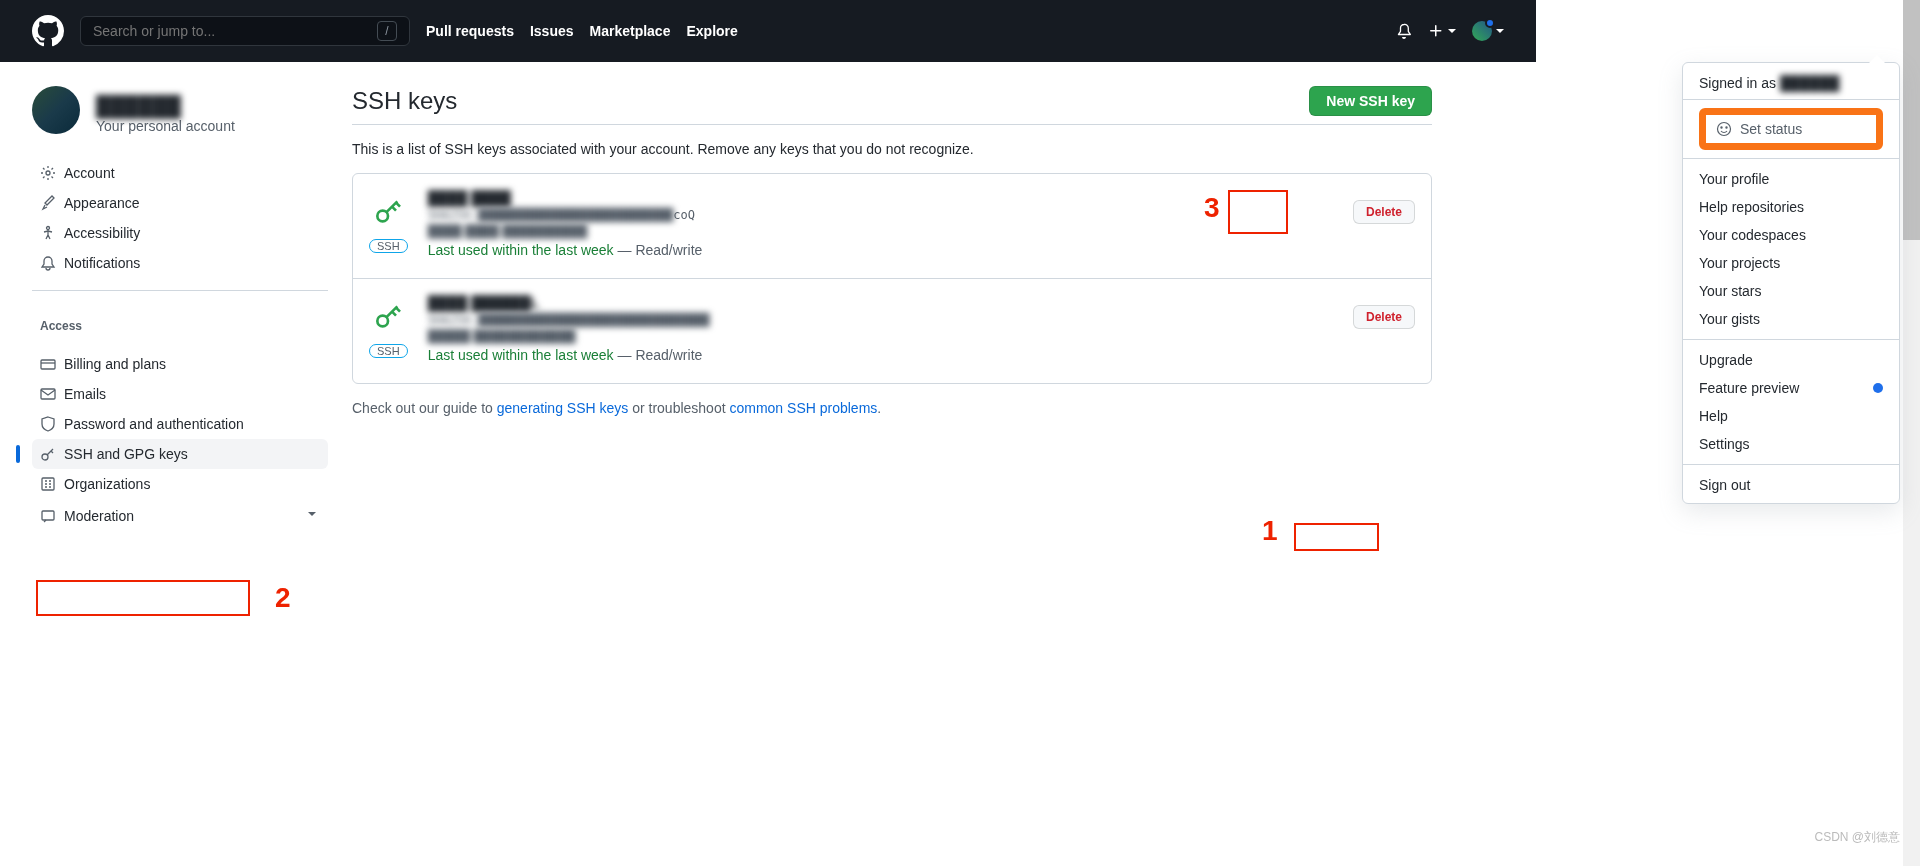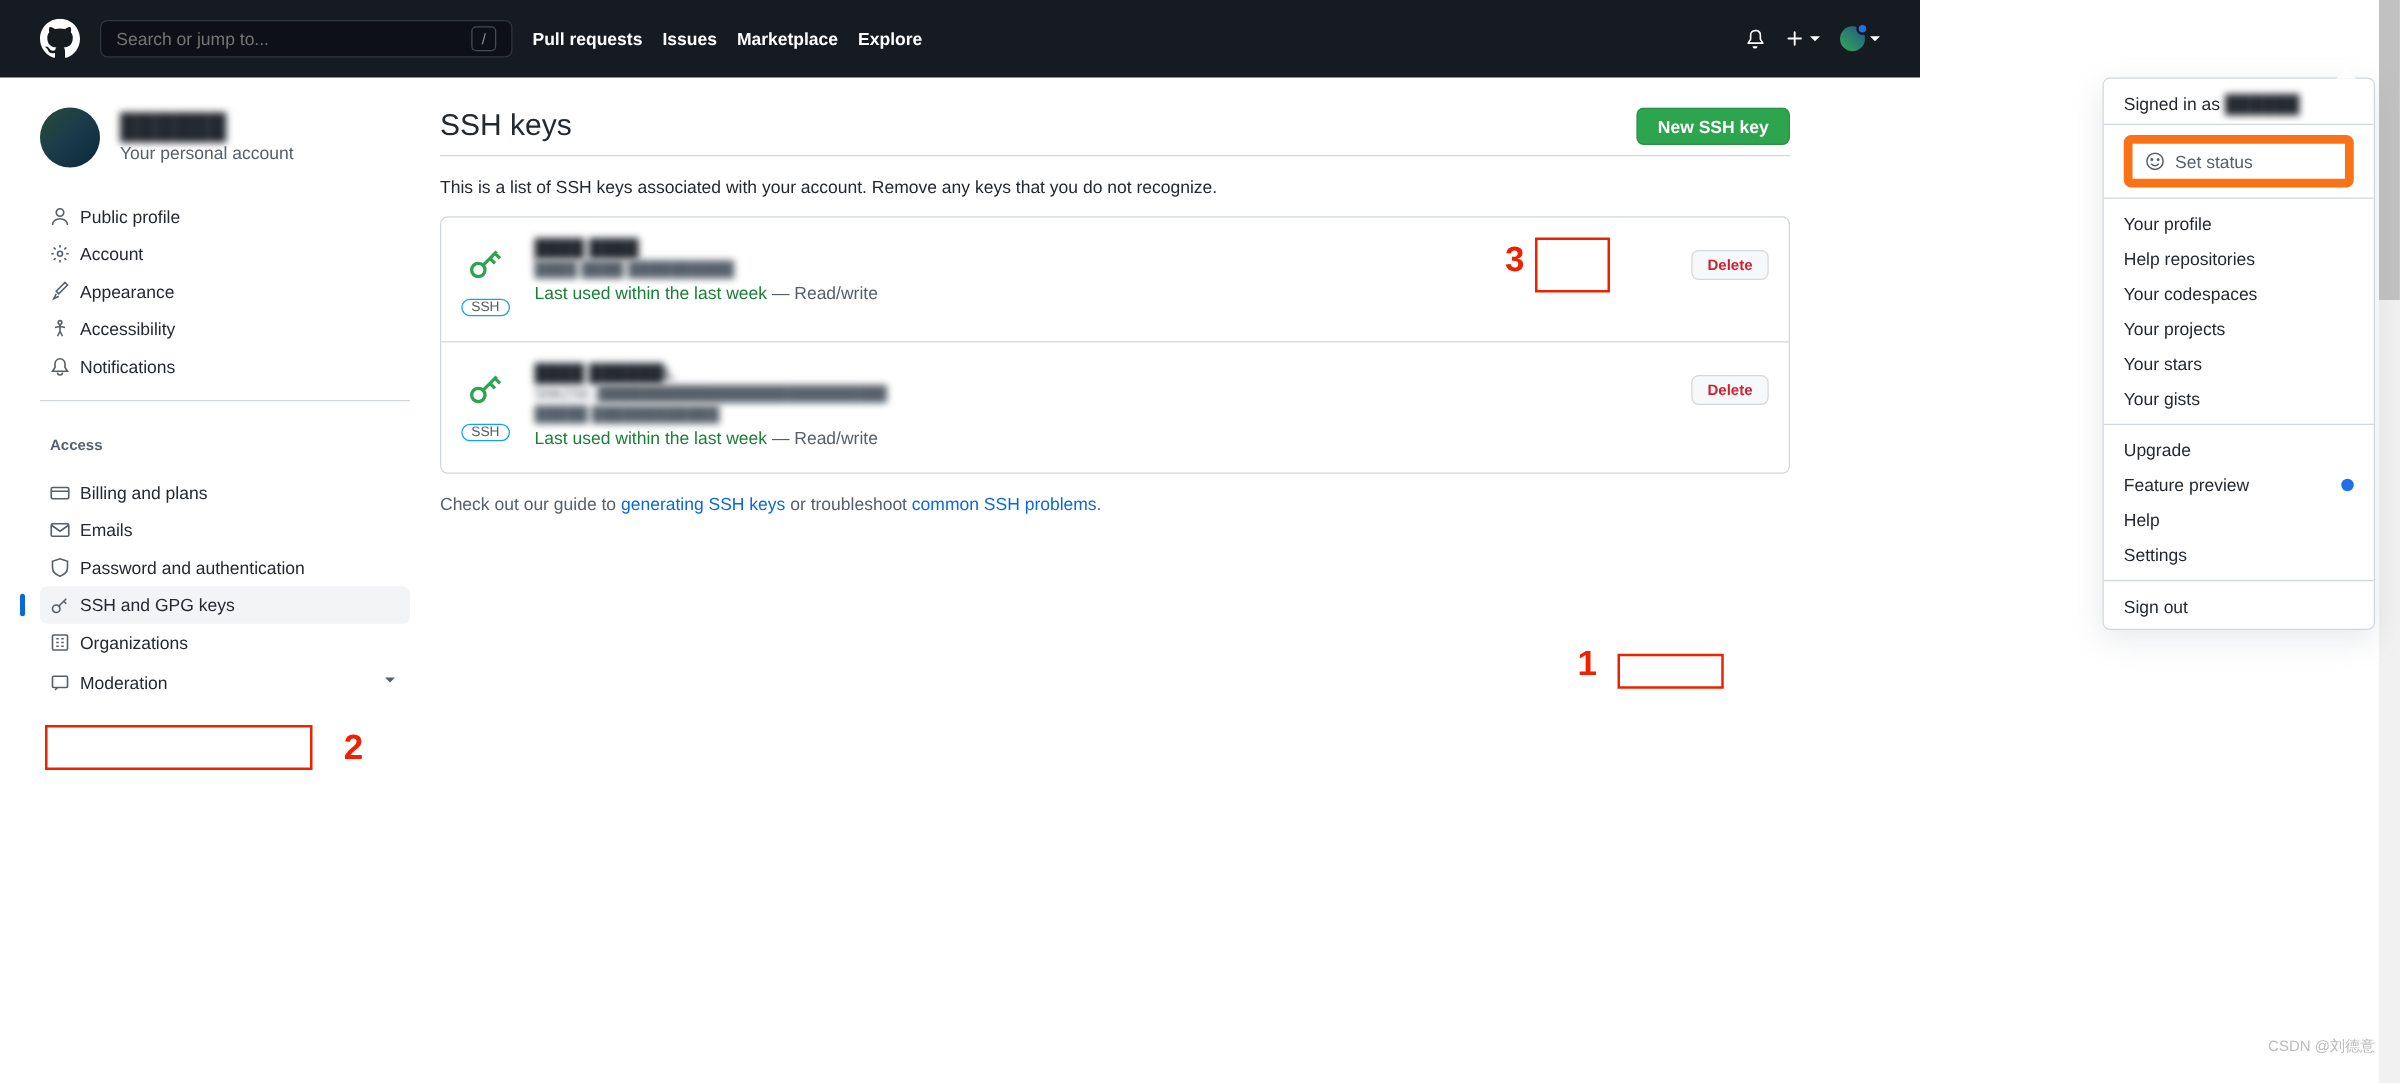--- a/index.html
+++ b/index.html
@@ -11,21 +11,21 @@
 .slash{border:1px solid #444c54;border-radius:4px;width:20px;height:20px;display:flex;align-items:center;justify-content:center;font-size:12px;color:#8b949e}
 .nav-links{display:flex;gap:16px;font-weight:600;font-size:14px}
 .nav-links a{color:#fff;text-decoration:none}
 .header-right{margin-left:auto;display:flex;align-items:center;gap:16px;color:#fff}
 .hdr-icon{cursor:pointer;display:flex;align-items:center}
 .avatar-small{width:20px;height:20px;border-radius:50%;background:linear-gradient(45deg,#3a5,#258);position:relative}
 .avatar-dot{width:10px;height:10px;background:#1f6feb;border-radius:50%;position:absolute;top:-3px;right:-3px;border:2px solid #161b22}
 .caret{width:0;height:0;border-left:4px solid transparent;border-right:4px solid transparent;border-top:4px solid #fff;margin-left:4px}
 .container{display:flex;padding:24px 32px;gap:24px;position:relative}
 .sidebar{width:296px;flex-shrink:0}
-.profile-header{display:flex;align-items:center;gap:16px;margin-bottom:24px}
+.profile-header{display:flex;align-items:flex-end;gap:16px;margin-bottom:24px}
 .avatar-big{width:48px;height:48px;border-radius:50%;background:linear-gradient(135deg,#2a4d3a,#1a3a4a,#0a2a3a);filter:blur(0.5px)}
 .username{font-size:20px;font-weight:600;color:#24292f;filter:blur(3px)}
 .subtitle{color:#57606a;font-size:14px}
 .nav-list{list-style:none;margin-top:8px}
 .nav-item{display:flex;align-items:center;padding:7px 8px;border-radius:6px;color:#24292f;cursor:pointer;gap:8px;position:relative}
 .nav-item.active{background:#f3f4f6;font-weight:500}
 .nav-item.active::before{content:"";position:absolute;left:-16px;top:6px;bottom:6px;width:4px;background:#0969da;border-radius:2px}
 .nav-icon{width:16px;height:16px;display:flex;align-items:center;justify-content:center;color:#57606a}
 .nav-heading{font-size:12px;font-weight:600;color:#57606a;padding:16px 8px 8px}
 .divider{border:none;border-top:1px solid #d0d7de;margin:12px 0}
@@ -150,29 +150,20 @@
       <div class="avatar-big"></div>
       <div>
         <div class="username">██████</div>
         <div class="subtitle">Your personal account</div>
       </div>
     </div>
     <ul class="nav-list">
       <li class="nav-item">
           <span class="nav-icon">
             <svg width="16" height="16" viewBox="0 0 16 16" fill="none" stroke="currentColor" stroke-width="1.3">
-              <circle cx="8" cy="5" r="3"></circle>
-              <path d="M2 15c0-3 3-5 6-5s6 2 6 5"></path>
-            </svg>
-          </span>
-          <span>Public profile</span>
-        </li>
-      <li class="nav-item">
-          <span class="nav-icon">
-            <svg width="16" height="16" viewBox="0 0 16 16" fill="none" stroke="currentColor" stroke-width="1.3">
               <circle cx="8" cy="8" r="2"></circle>
               <path d="M8 1v2M8 13v2M1 8h2M13 8h2M3 3l1.5 1.5M11.5 11.5L13 13M13 3l-1.5 1.5M4.5 11.5L3 13"></path>
             </svg>
           </span>
           <span>Account</span>
         </li>
       <li class="nav-item">
           <span class="nav-icon">
             <svg width="16" height="16" viewBox="0 0 16 16" fill="none" stroke="currentColor" stroke-width="1.3">
               <path d="M13 2l1 1-7 7-2-2 7-7zM5 10l-2 4 4-2"></path>
@@ -271,20 +262,21 @@
       <div class="key-item">
         <div class="key-icon-col">
           <span class="key-icon"><svg width="32" height="32" viewBox="0 0 24 24" fill="none" stroke="currentColor" stroke-width="2">
                 <circle cx="8" cy="15" r="4"></circle>
                 <path d="M10.5 12.5L19 4M15 8l3 3M18 5l3 3"></path>
               </svg></span>
           <span class="ssh-badge">SSH</span>
         </div>
         <div class="key-info">
           <div><span class="key-name">████ ████</span></div>
+          <div><span class="key-fp">SHA256:███████████████████████████</span><span class="key-fp-end">coQ</span></div>
           <div><span class="key-added">████ ████ ██████████</span></div>
           <div class="key-used"><span>Last used within the last week</span><span class="key-rw"> — Read/write</span></div>
         </div>
         <button class="delete-btn">Delete</button>
       </div>
       <div class="key-item">
         <div class="key-icon-col">
           <span class="key-icon"><svg width="32" height="32" viewBox="0 0 24 24" fill="none" stroke="currentColor" stroke-width="2">
                 <circle cx="8" cy="15" r="4"></circle>
                 <path d="M10.5 12.5L19 4M15 8l3 3M18 5l3 3"></path>

